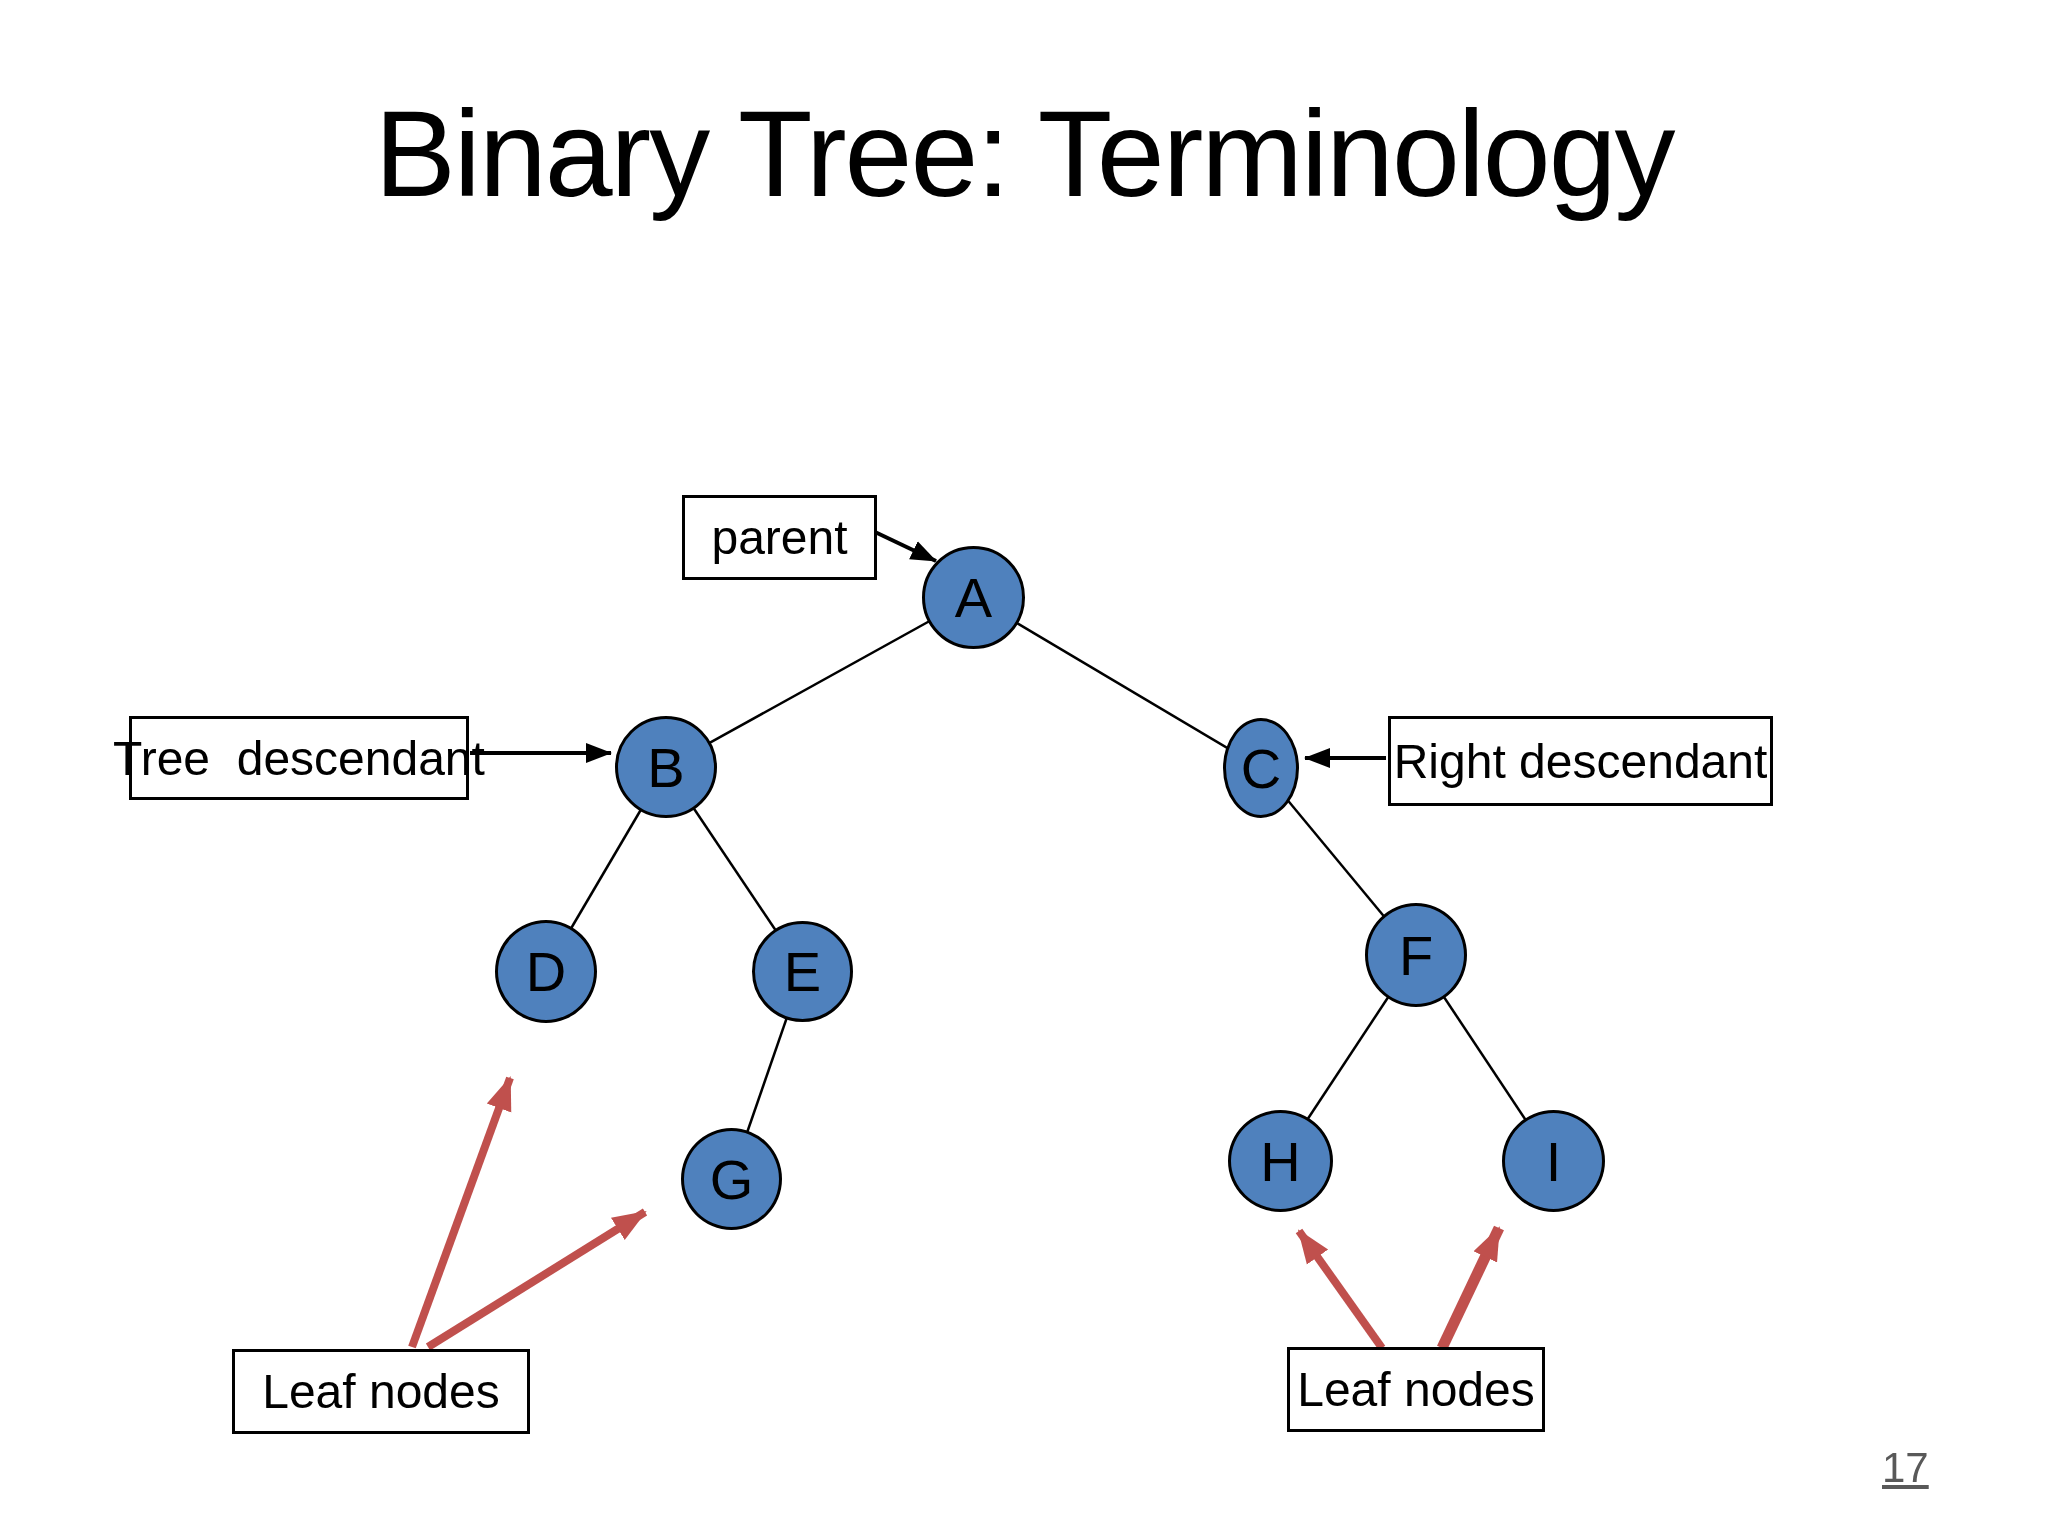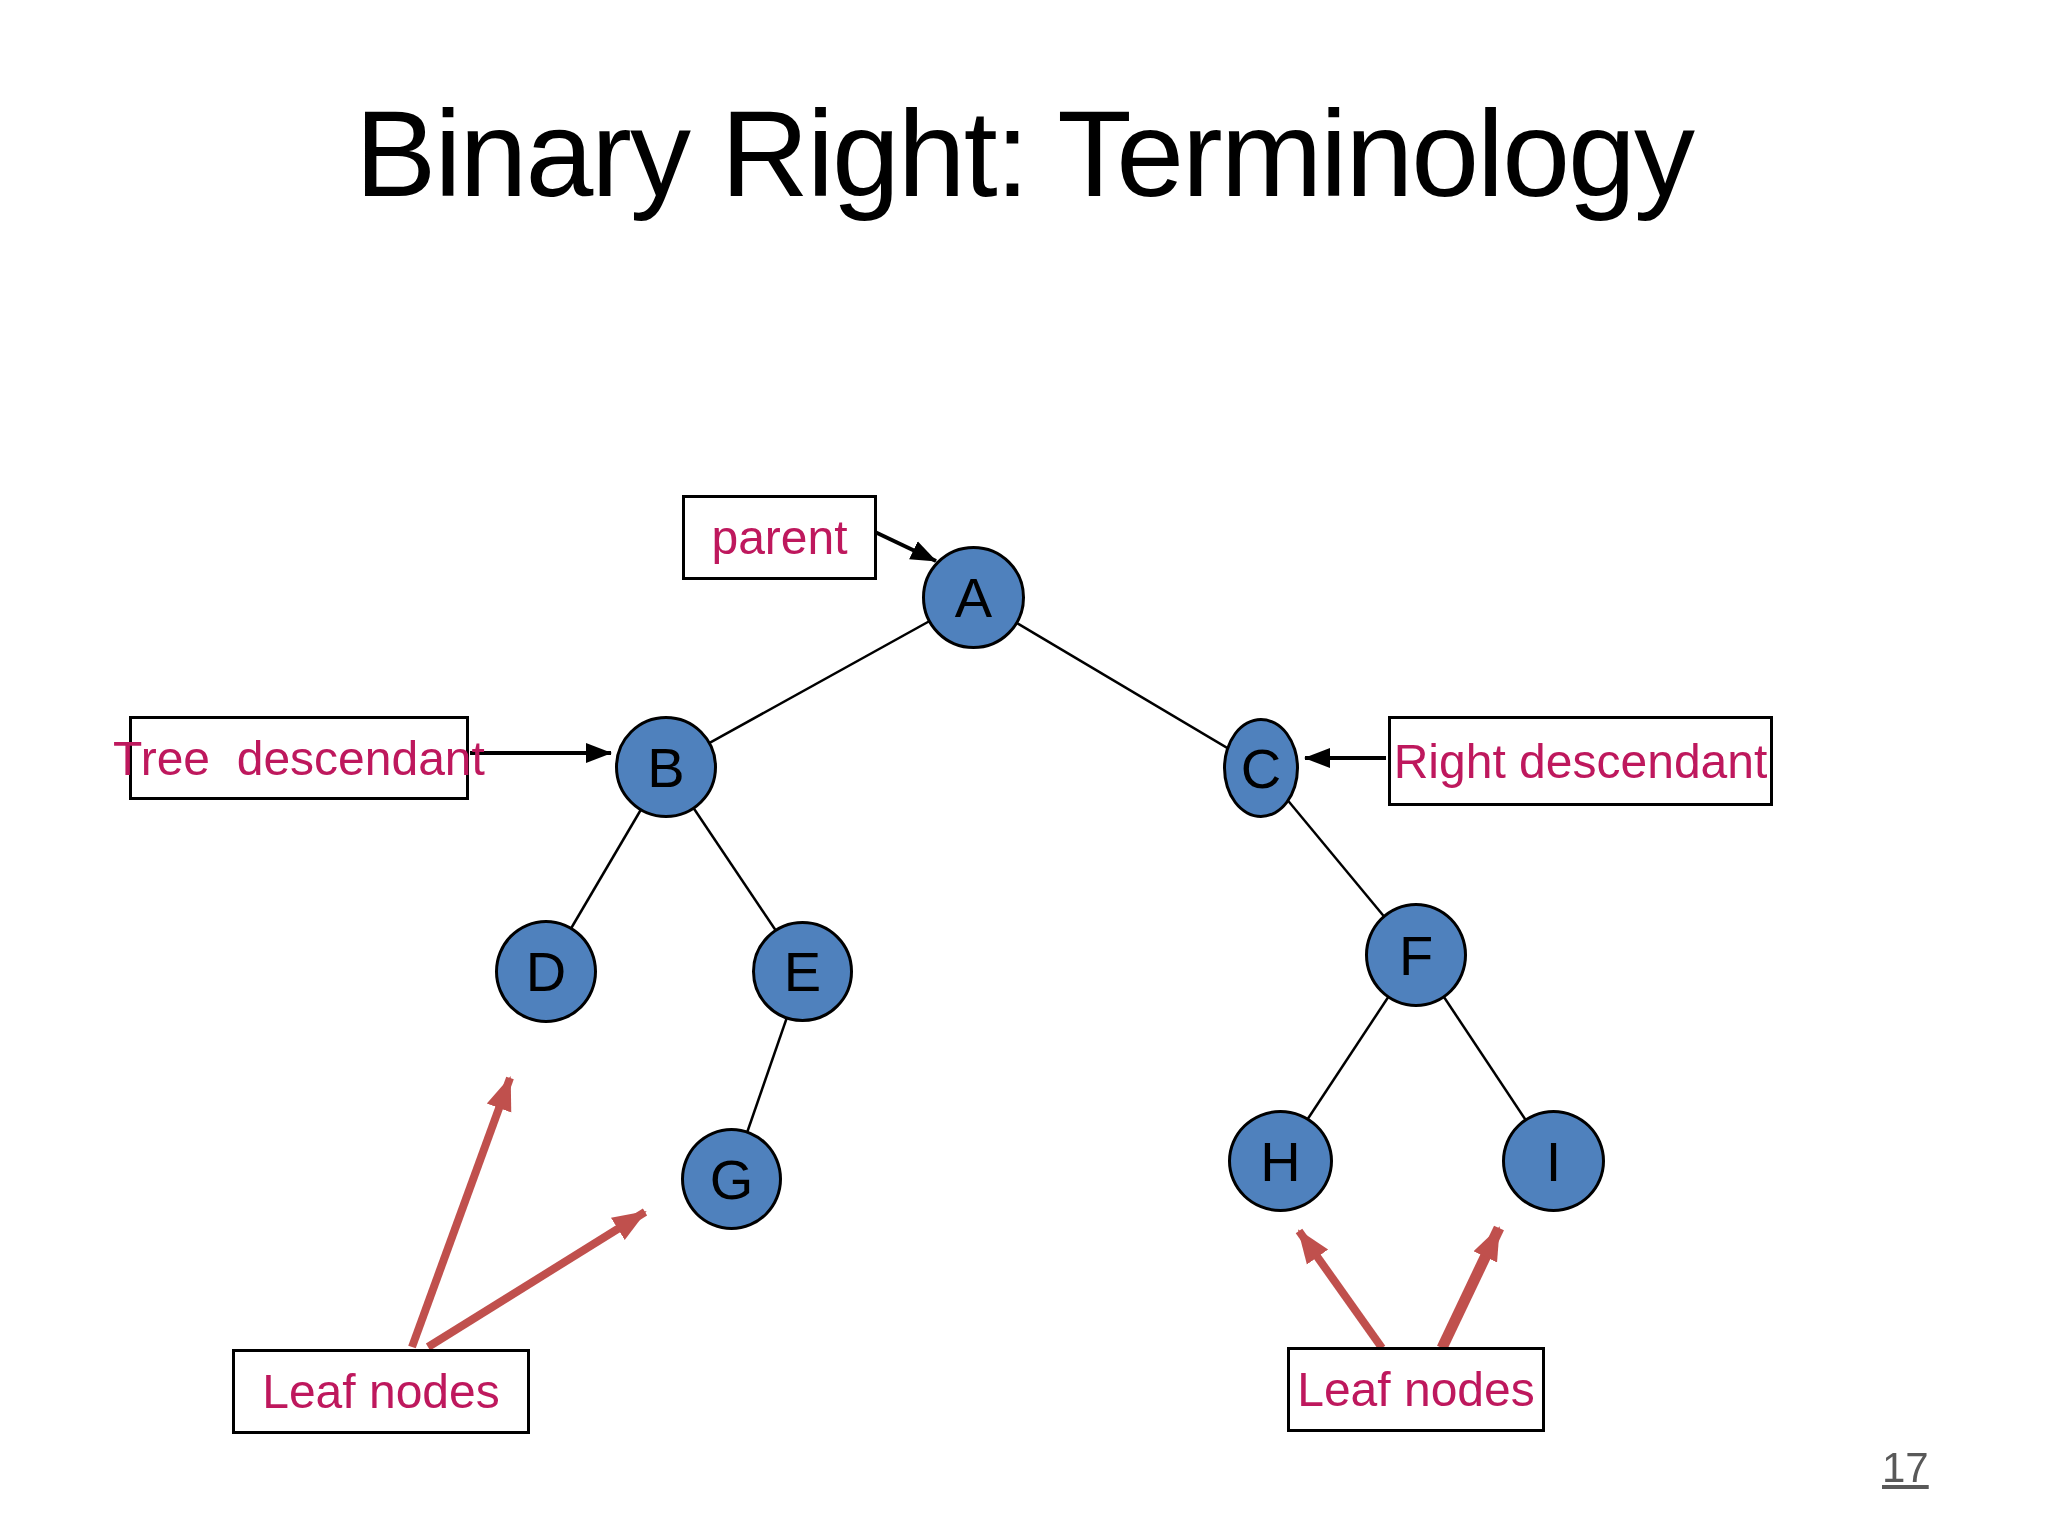--- a/index.html
+++ b/index.html
@@ -28,38 +28,38 @@
     border-radius:50%;
     display:flex;align-items:center;justify-content:center;
     font-size:56px;color:#000000;
   }
   .abox{
     position:absolute;
     box-sizing:border-box;
     background:#ffffff;
     border:3px solid #000000;
     display:flex;align-items:center;justify-content:center;
-    font-size:48px;color:#be185d;
+    font-size:48px;color:#000000;
     white-space:pre;
     text-align:center;
   }
   .pagenum{
     position:absolute;
     left:1882px;top:1444px;
     font-size:42px;
     color:#595959;
     text-decoration:underline;
   }
 </style>
 </head>
 <body>
 
 <div class="slide">
 
-  <div class="title">Binary Right: Terminology</div>
+  <div class="title">Binary Tree: Terminology</div>
 
   <svg class="connectors" viewBox="0 0 2048 1536">
     <defs>
       <marker id="ah-black" markerUnits="userSpaceOnUse" markerWidth="26" markerHeight="22" refX="25" refY="11" orient="auto">
         <path d="M0,1 L26,11 L0,21 z" fill="#000000"></path>
       </marker>
       <marker id="ah-red" markerUnits="userSpaceOnUse" markerWidth="34" markerHeight="30" refX="32" refY="15" orient="auto">
         <path d="M0,2 L34,15 L0,28 z" fill="#c0504d"></path>
       </marker>
     </defs>

